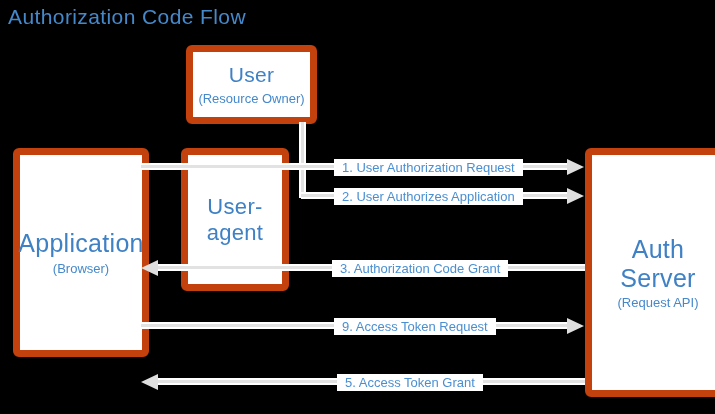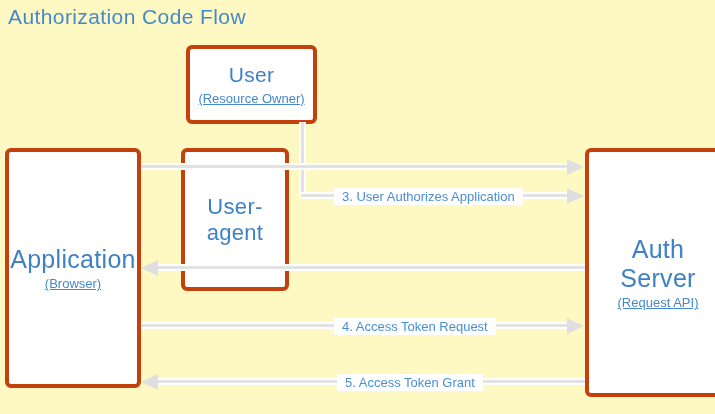--- a/index.html
+++ b/index.html
@@ -3,48 +3,48 @@
 <meta charset="utf-8">
 <style>
   * { margin: 0; padding: 0; box-sizing: border-box; }
   html, body { background: #ffffff; }
   body {
     font-family: "Liberation Sans", sans-serif;
     width: 715px; height: 414px;
     position: relative;
     overflow: hidden;
   }
-  .canvas { position: absolute; top: 0; left: 0; width: 715px; height: 414px; background: #fef9c3; }
+  .canvas { position: absolute; top: 0; left: 0; width: 715px; height: 414px; background: #000000; }
 
   .title {
     position: absolute; left: 8px; top: 5px;
     font-size: 21px; letter-spacing: 0.4px;
     color: #4589cb; font-weight: 400;
   }
 
   
   .node {
     position: absolute;
     background: #ffffff;
-    border: 4px solid #c2410c;
+    border: 7px solid #c2410c;
     border-radius: 6px;
     display: flex; flex-direction: column;
     align-items: center; justify-content: center;
     text-align: center;
     z-index: 1;
     color: #3f81c5;
   }
   .node .node-label { letter-spacing: 0.3px; line-height: 1.15; }
-  .node .node-sublabel { font-size: 13px; margin-top: 3px; color: #4588cb; text-decoration: underline; }
+  .node .node-sublabel { font-size: 13px; margin-top: 3px; color: #4588cb; }
 
   .box-user        { left: 186px; top: 45px;  width: 131px; height: 79px; }
   .box-user .node-label { font-size: 21px; }
   .box-user-agent  { left: 181px; top: 148px; width: 108px; height: 143px; }
   .box-user-agent .node-label { font-size: 22px; }
-  .box-application { left: 5px;   top: 148px; width: 136px; height: 240px; align-items: center; }
+  .box-application { left: 13px;   top: 148px; width: 136px; height: 209px; align-items: center; }
   .box-application .node-label { font-size: 25px; }
   .box-auth-server { left: 585px; top: 148px; width: 146px; height: 249px; }
   .box-auth-server .node-label { font-size: 25px; width: 90px; }
 
   
   .connector-user {
     position: absolute;
     left: 299px; top: 122px;
     width: 3px; height: 76px;
     background: #e2e2e2;
@@ -122,29 +122,31 @@
 
   <div class="node box-auth-server">
     <div class="node-label">Auth Server</div>
     <div class="node-sublabel">(Request API)</div>
   </div>
 
   <div class="connector-user"></div>
 
   <div class="flow-line line1"></div>
   <div class="arrowhead arrow-right arrow1"></div>
+  <span class="flow-label label1">1. User Authorization Request</span>
 
   <div class="flow-line line2"></div>
   <div class="arrowhead arrow-right arrow2"></div>
-  <span class="flow-label label2">3. User Authorizes Application</span>
+  <span class="flow-label label2">2. User Authorizes Application</span>
 
   <div class="flow-line line3"></div>
   <div class="arrowhead arrow-left arrow3"></div>
+  <span class="flow-label label3">3. Authorization Code Grant</span>
 
   <div class="flow-line line4"></div>
   <div class="arrowhead arrow-right arrow4"></div>
-  <span class="flow-label label4">4. Access Token Request</span>
+  <span class="flow-label label4">9. Access Token Request</span>
 
   <div class="flow-line line5"></div>
   <div class="arrowhead arrow-left arrow5"></div>
   <span class="flow-label label5">5. Access Token Grant</span>
 
 </div>
 
 </body></html>

